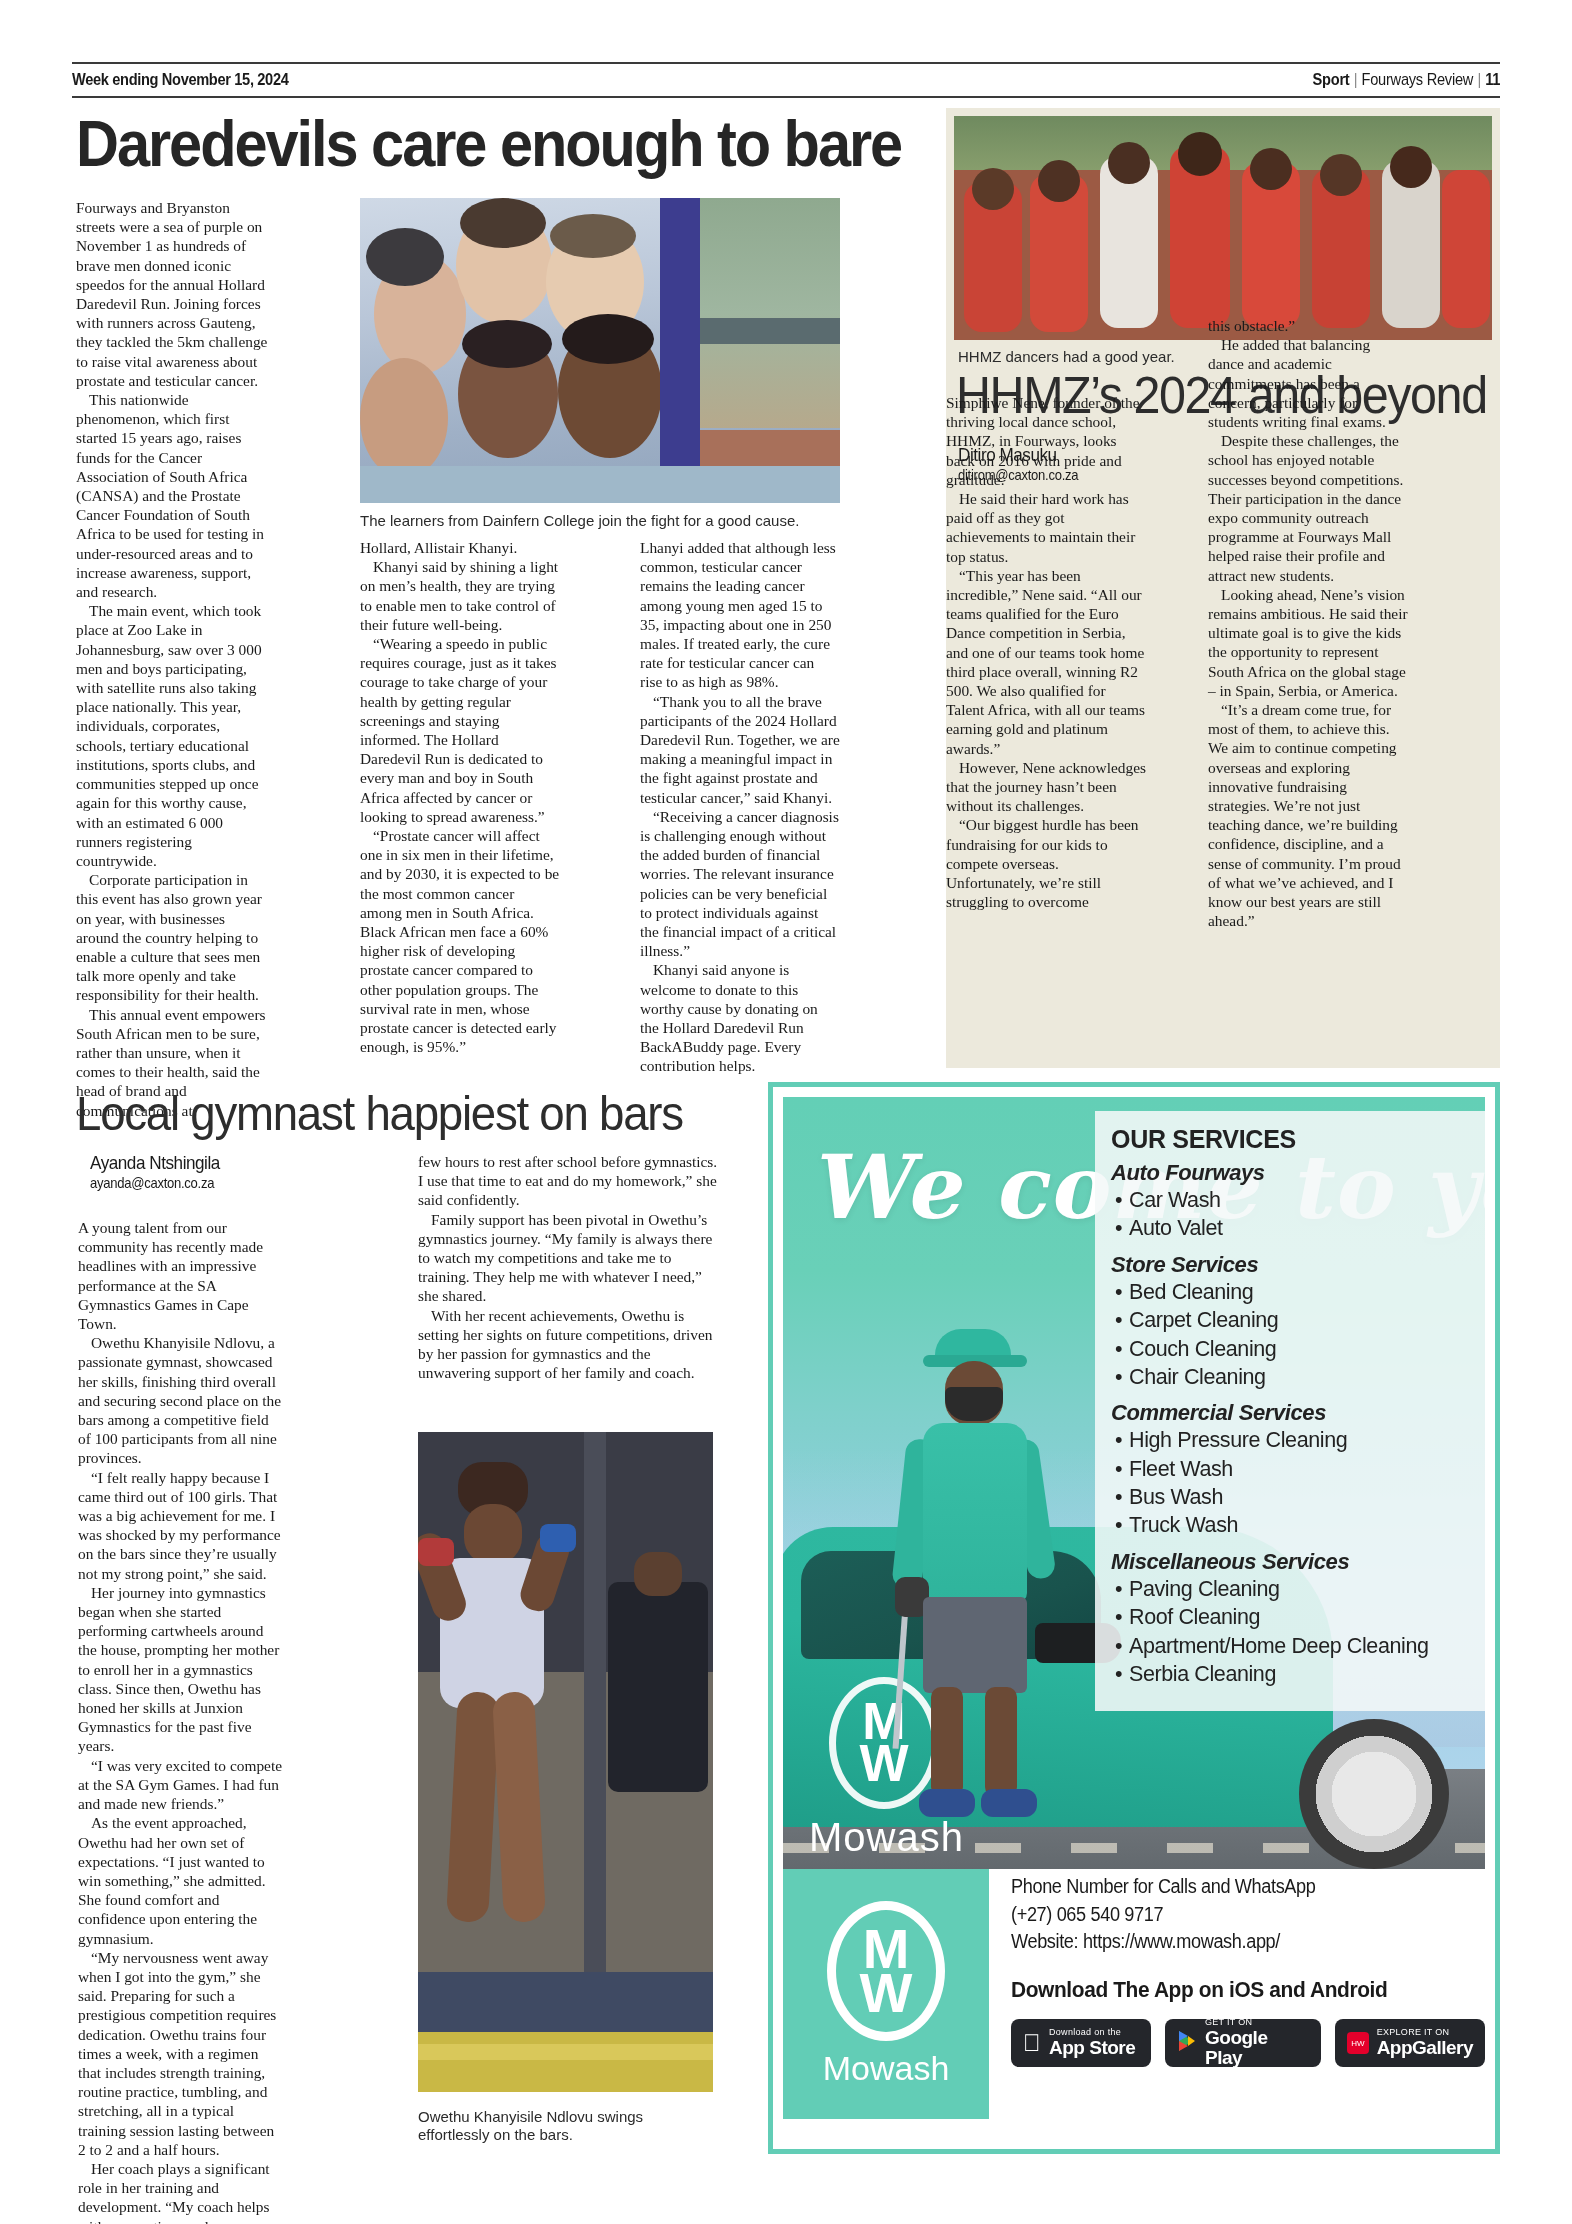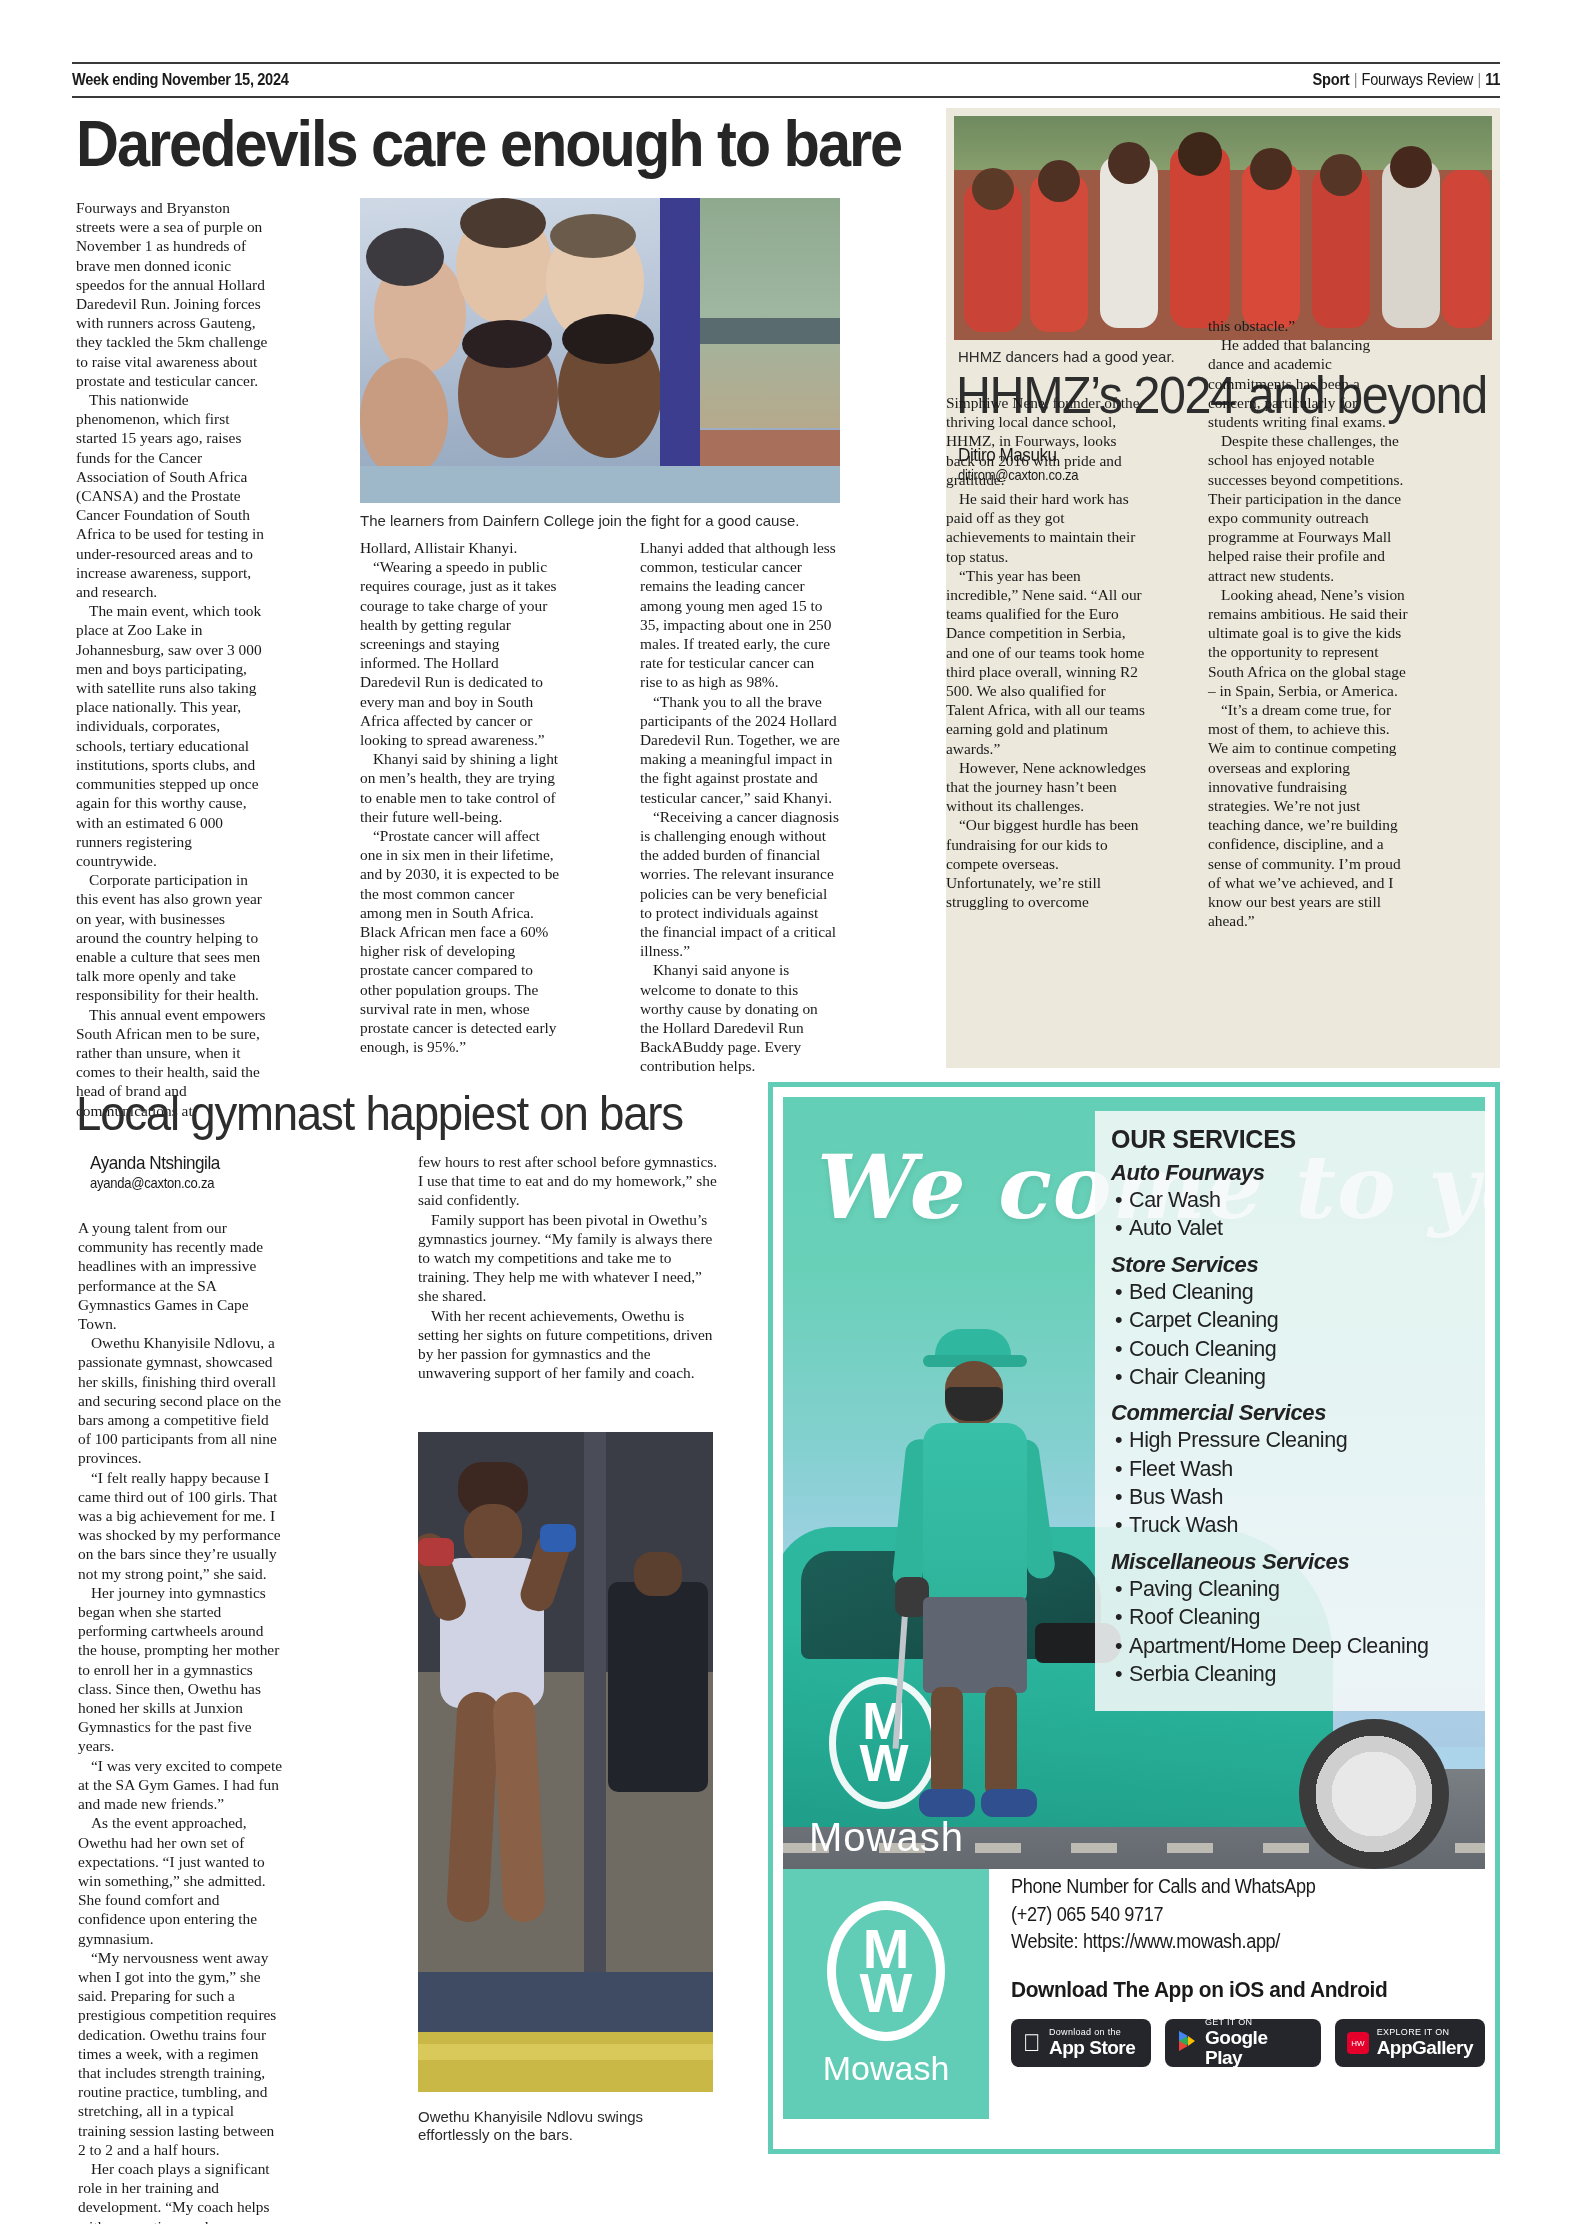--- a/index.html
+++ b/index.html
@@ -287,22 +287,22 @@
 
   <div class="dd-col dd-c1">
     <p class="first">Fourways and Bryanston streets were a sea of purple on November 1 as hundreds of brave men donned iconic speedos for the annual Hollard Daredevil Run. Joining forces with runners across Gauteng, they tackled the 5km challenge to raise vital awareness about prostate and testicular cancer.</p>
     <p>This nationwide phenomenon, which first started 15 years ago, raises funds for the Cancer Association of South Africa (CANSA) and the Prostate Cancer Foundation of South Africa to be used for testing in under-resourced areas and to increase awareness, support, and research.</p>
     <p>The main event, which took place at Zoo Lake in Johannesburg, saw over 3 000 men and boys participating, with satellite runs also taking place nationally. This year, individuals, corporates, schools, tertiary educational institutions, sports clubs, and communities stepped up once again for this worthy cause, with an estimated 6 000 runners registering countrywide.</p>
     <p>Corporate participation in this event has also grown year on year, with businesses around the country helping to enable a culture that sees men talk more openly and take responsibility for their health.</p>
     <p>This annual event empowers South African men to be sure, rather than unsure, when it comes to their health, said the head of brand and communications at</p>
   </div>
   <div class="dd-col dd-c2">
     <p class="first">Hollard, Allistair Khanyi.</p>
+    <p>Khanyi said by shining a light on men’s health, they are trying to enable men to take control of their future well-being.</p>
     <p>“Wearing a speedo in public requires courage, just as it takes courage to take charge of your health by getting regular screenings and staying informed. The Hollard Daredevil Run is dedicated to every man and boy in South Africa affected by cancer or looking to spread awareness.”</p>
-    <p>Khanyi said by shining a light on men’s health, they are trying to enable men to take control of their future well-being.</p>
     <p>“Prostate cancer will affect one in six men in their lifetime, and by 2030, it is expected to be the most common cancer among men in South Africa. Black African men face a 60% higher risk of developing prostate cancer compared to other population groups. The survival rate in men, whose prostate cancer is detected early enough, is 95%.”</p>
   </div>
   <div class="dd-col dd-c3">
     <p class="first">Lhanyi added that although less common, testicular cancer remains the leading cancer among young men aged 15 to 35, impacting about one in 250 males. If treated early, the cure rate for testicular cancer can rise to as high as 98%.</p>
     <p>“Thank you to all the brave participants of the 2024 Hollard Daredevil Run. Together, we are making a meaningful impact in the fight against prostate and testicular cancer,” said Khanyi.</p>
     <p>“Receiving a cancer diagnosis is challenging enough without the added burden of financial worries. The relevant insurance policies can be very beneficial to protect individuals against the financial impact of a critical illness.”</p>
     <p>Khanyi said anyone is welcome to donate to this worthy cause by donating on the Hollard Daredevil Run BackABuddy page. Every contribution helps.</p>
   </div>
 
   <div class="hhmz-box">

